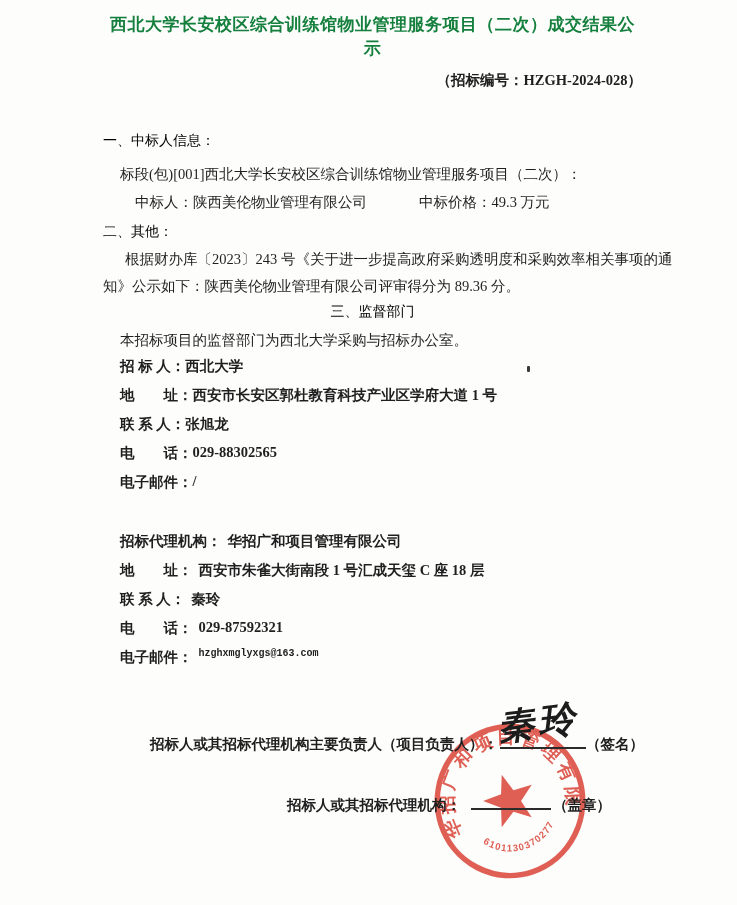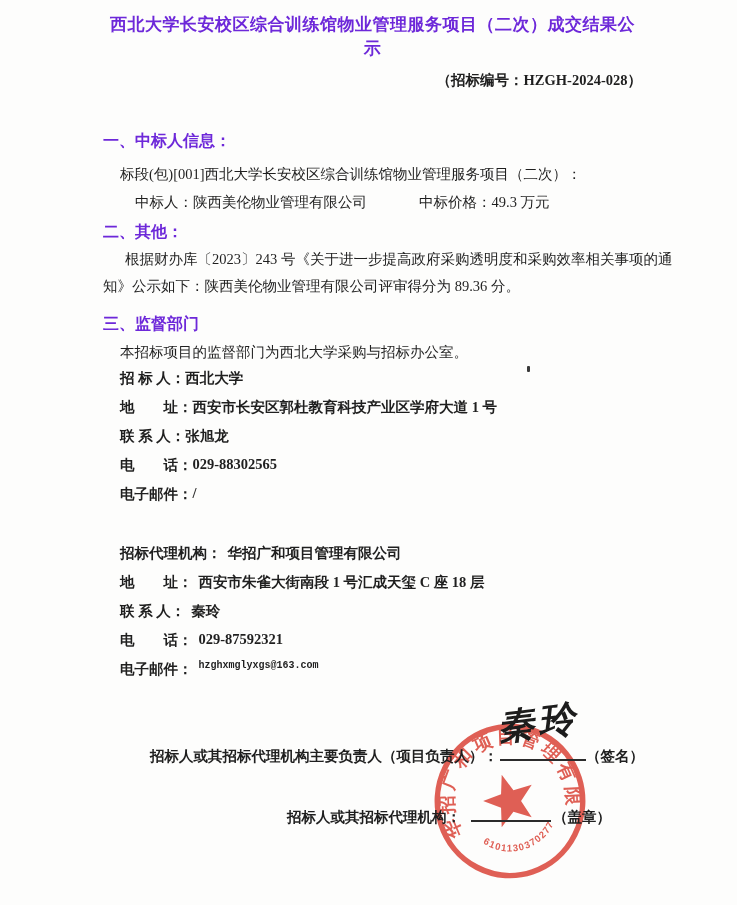--- a/index.html
+++ b/index.html
@@ -15,39 +15,39 @@
   }
   .content { padding: 0 95px 0 103px; }
 
   .title {
     margin-top: 13px;
     text-align: center;
     font-size: 17px;
     font-weight: 700;
     letter-spacing: 0.5px;
     line-height: 24px;
-    color: #6d28d9;
+    color: #15803d;
   }
   .subtitle {
     margin-top: 9px;
     text-align: right;
     font-size: 14.5px;
     font-weight: 600;
     line-height: 21px;
   }
 
   .heading {
-    font-size: 16px;
-    font-weight: 700;
+    font-size: 14px;
+    font-weight: 400;
     line-height: 21px;
-    color: #6d28d9;
+    color: #000000;
   }
   .h1 { margin-top: 39px; }
   .h2 { margin-top: 9px; }
-  .h3 { margin-top: 17px; }
+  .h3 { margin-top: 5px; text-align: center; }
   .h4 { margin-top: 6px; }
 
   .para {
     font-size: 14.5px;
     line-height: 20px;
     white-space: nowrap;
   }
   .indent1 { margin-left: 17px; }
   .indent2 { margin-left: 32px; }
   .mt13 { margin-top: 13px; }

